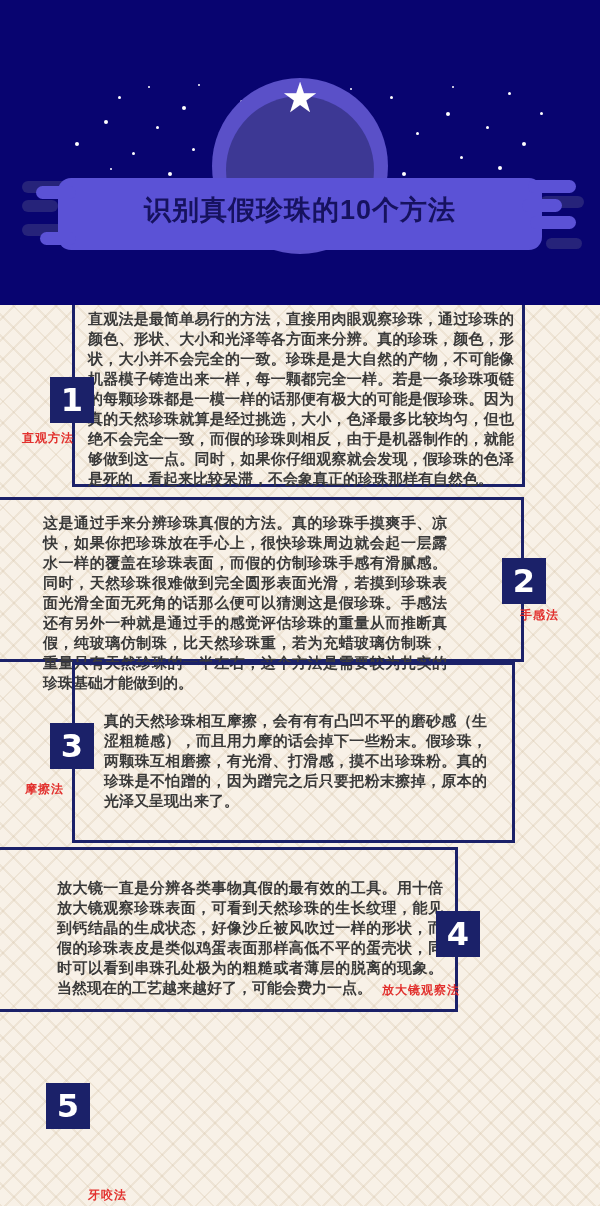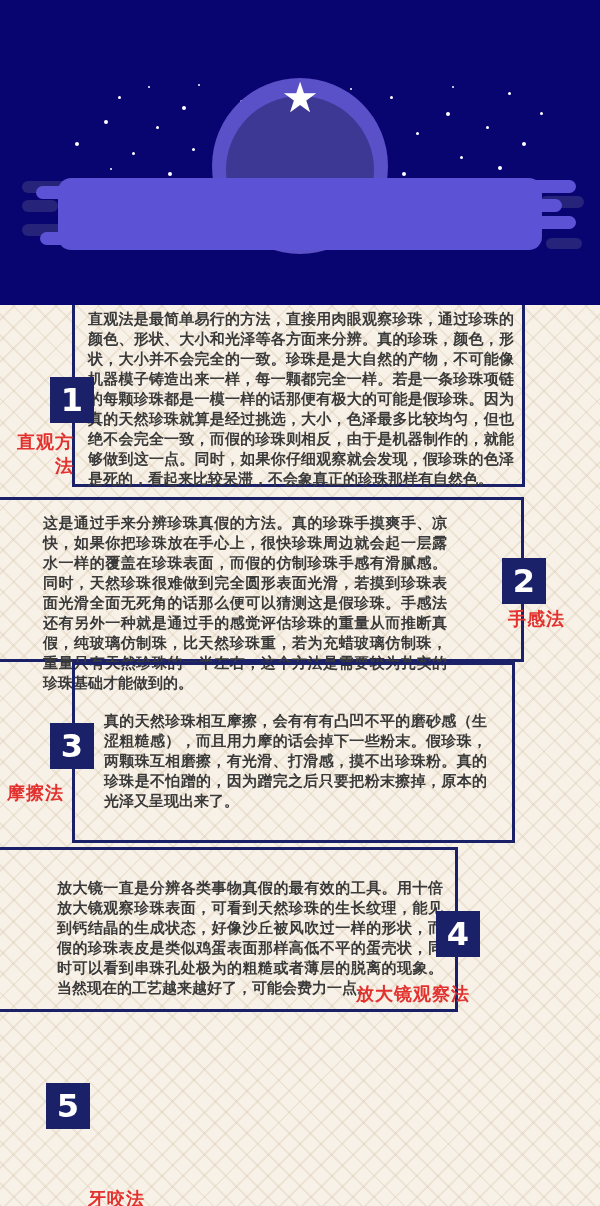--- a/index.html
+++ b/index.html
@@ -49,37 +49,37 @@
   .sec-text{
     font-size:15px;line-height:20px;font-weight:bold;color:#3a3a3a;
     text-align:justify;
   }
   .num-badge{
     position:absolute;width:44px;height:46px;background:#1b2169;
     color:#ffffff;font-size:32px;font-weight:bold;text-align:center;
     line-height:46px;z-index:8;font-family:"DejaVu Sans",sans-serif;
   }
   .sec-label{
-    position:absolute;color:#e2312e;font-size:18px;font-weight:bold;z-index:8;
+    position:absolute;color:#e2312e;font-size:12px;font-weight:bold;z-index:8;
     letter-spacing:1px;
   }
   #box1{left:72px;top:305px;width:453px;height:182px;border-top:none;padding:4px 8px 0 13px;}
   #box2{left:-8px;top:497px;width:532px;height:165px;padding:13px 74px 0 48px;}
   #box3{left:72px;top:662px;width:443px;height:181px;padding:46px 25px 0 29px;}
   #box4{left:-8px;top:847px;width:466px;height:165px;padding:28px 12px 0 62px;}
   #box5{left:68px;top:1022px;width:392px;height:182px;padding:25px 12px 0 26px;}
   #num1{left:50px;top:377px;}
   #num2{left:502px;top:558px;}
   #num3{left:50px;top:723px;}
   #num4{left:436px;top:911px;}
   #num5{left:46px;top:1083px;}
   #label1{left:2px;top:430px;width:72px;text-align:right;}
-  #label2{left:508px;top:607px;}
+  #label2{left:520px;top:607px;}
   #label3{left:2px;top:781px;width:62px;text-align:right;}
-  #label4{left:318px;top:982px;width:152px;text-align:right;}
+  #label4{left:308px;top:982px;width:152px;text-align:right;}
   #label5{left:88px;top:1187px;}
 </style>
 </head>
 <body>
 
 <div class="page">
 
   <div class="header">
     <div id="dots">
         <div class="star-dot" style="left: 75px; top: 142px; width: 4px; height: 4px;"></div>
@@ -136,20 +136,21 @@
 
     <div class="ribbon-main"></div>
 
     <div class="ribbon-finger" style="left:528px;top:180px;width:48px;height:13px;"></div>
     <div class="ribbon-finger" style="left:522px;top:199px;width:40px;height:13px;"></div>
     <div class="ribbon-finger" style="left:530px;top:216px;width:46px;height:13px;"></div>
 
     <div class="ribbon-finger" style="left:36px;top:186px;width:40px;height:13px;"></div>
     <div class="ribbon-finger" style="left:40px;top:232px;width:36px;height:13px;"></div>
 
+    <div class="ribbon-title">识别真假珍珠的10个方法</div>
   </div>
 
   <div id="box1" class="sec-box">
     <div class="sec-text">直观法是最简单易行的方法，直接用肉眼观察珍珠，通过珍珠的颜色、形状、大小和光泽等各方面来分辨。真的珍珠，颜色，形状，大小并不会完全的一致。珍珠是是大自然的产物，不可能像机器模子铸造出来一样，每一颗都完全一样。若是一条珍珠项链的每颗珍珠都是一模一样的话那便有极大的可能是假珍珠。因为真的天然珍珠就算是经过挑选，大小，色泽最多比较均匀，但也绝不会完全一致，而假的珍珠则相反，由于是机器制作的，就能够做到这一点。同时，如果你仔细观察就会发现，假珍珠的色泽是死的，看起来比较呆滞，不会象真正的珍珠那样有自然色。</div>
   </div>
   <div id="num1" class="num-badge">1</div>
   <div id="label1" class="sec-label">直观方法</div>
 
   <div id="box2" class="sec-box">
     <div class="sec-text">这是通过手来分辨珍珠真假的方法。真的珍珠手摸爽手、凉快，如果你把珍珠放在手心上，很快珍珠周边就会起一层露水一样的覆盖在珍珠表面，而假的仿制珍珠手感有滑腻感。 同时，天然珍珠很难做到完全圆形表面光滑，若摸到珍珠表面光滑全面无死角的话那么便可以猜测这是假珍珠。手感法还有另外一种就是通过手的感觉评估珍珠的重量从而推断真假，纯玻璃仿制珠，比天然珍珠重，若为充蜡玻璃仿制珠，重量只有天然珍珠的一半左右，这个方法是需要较为扎实的珍珠基础才能做到的。</div>

